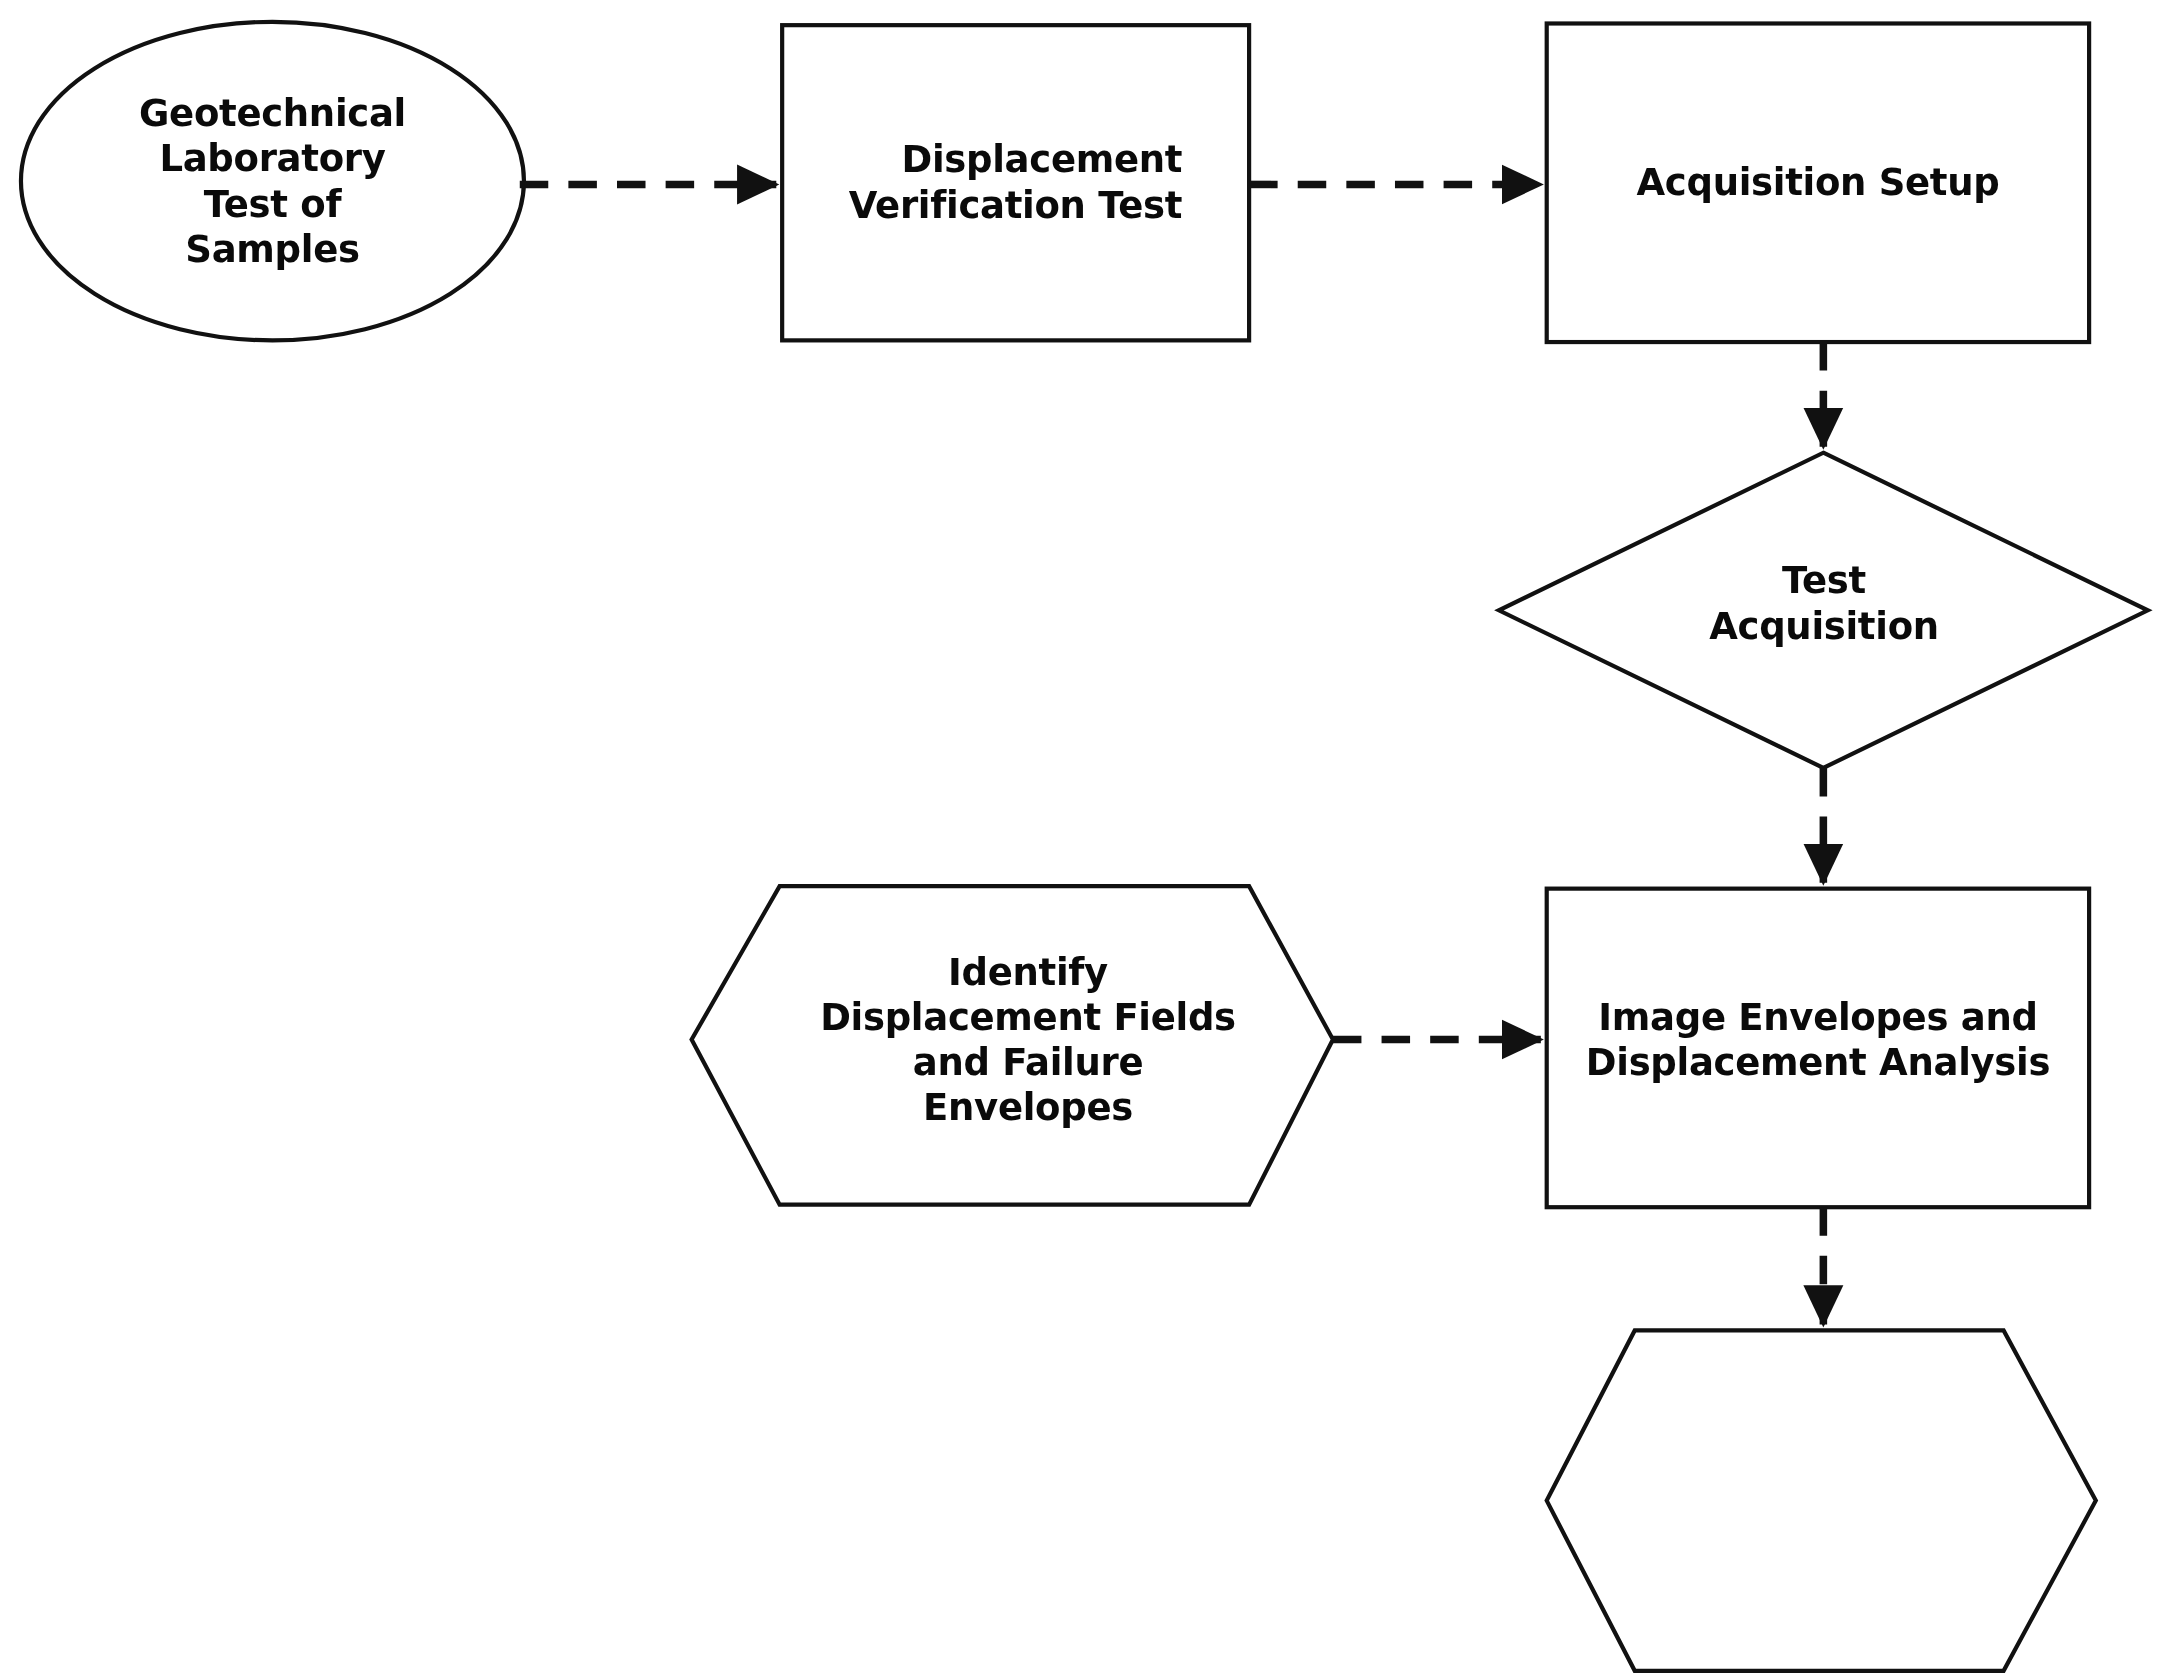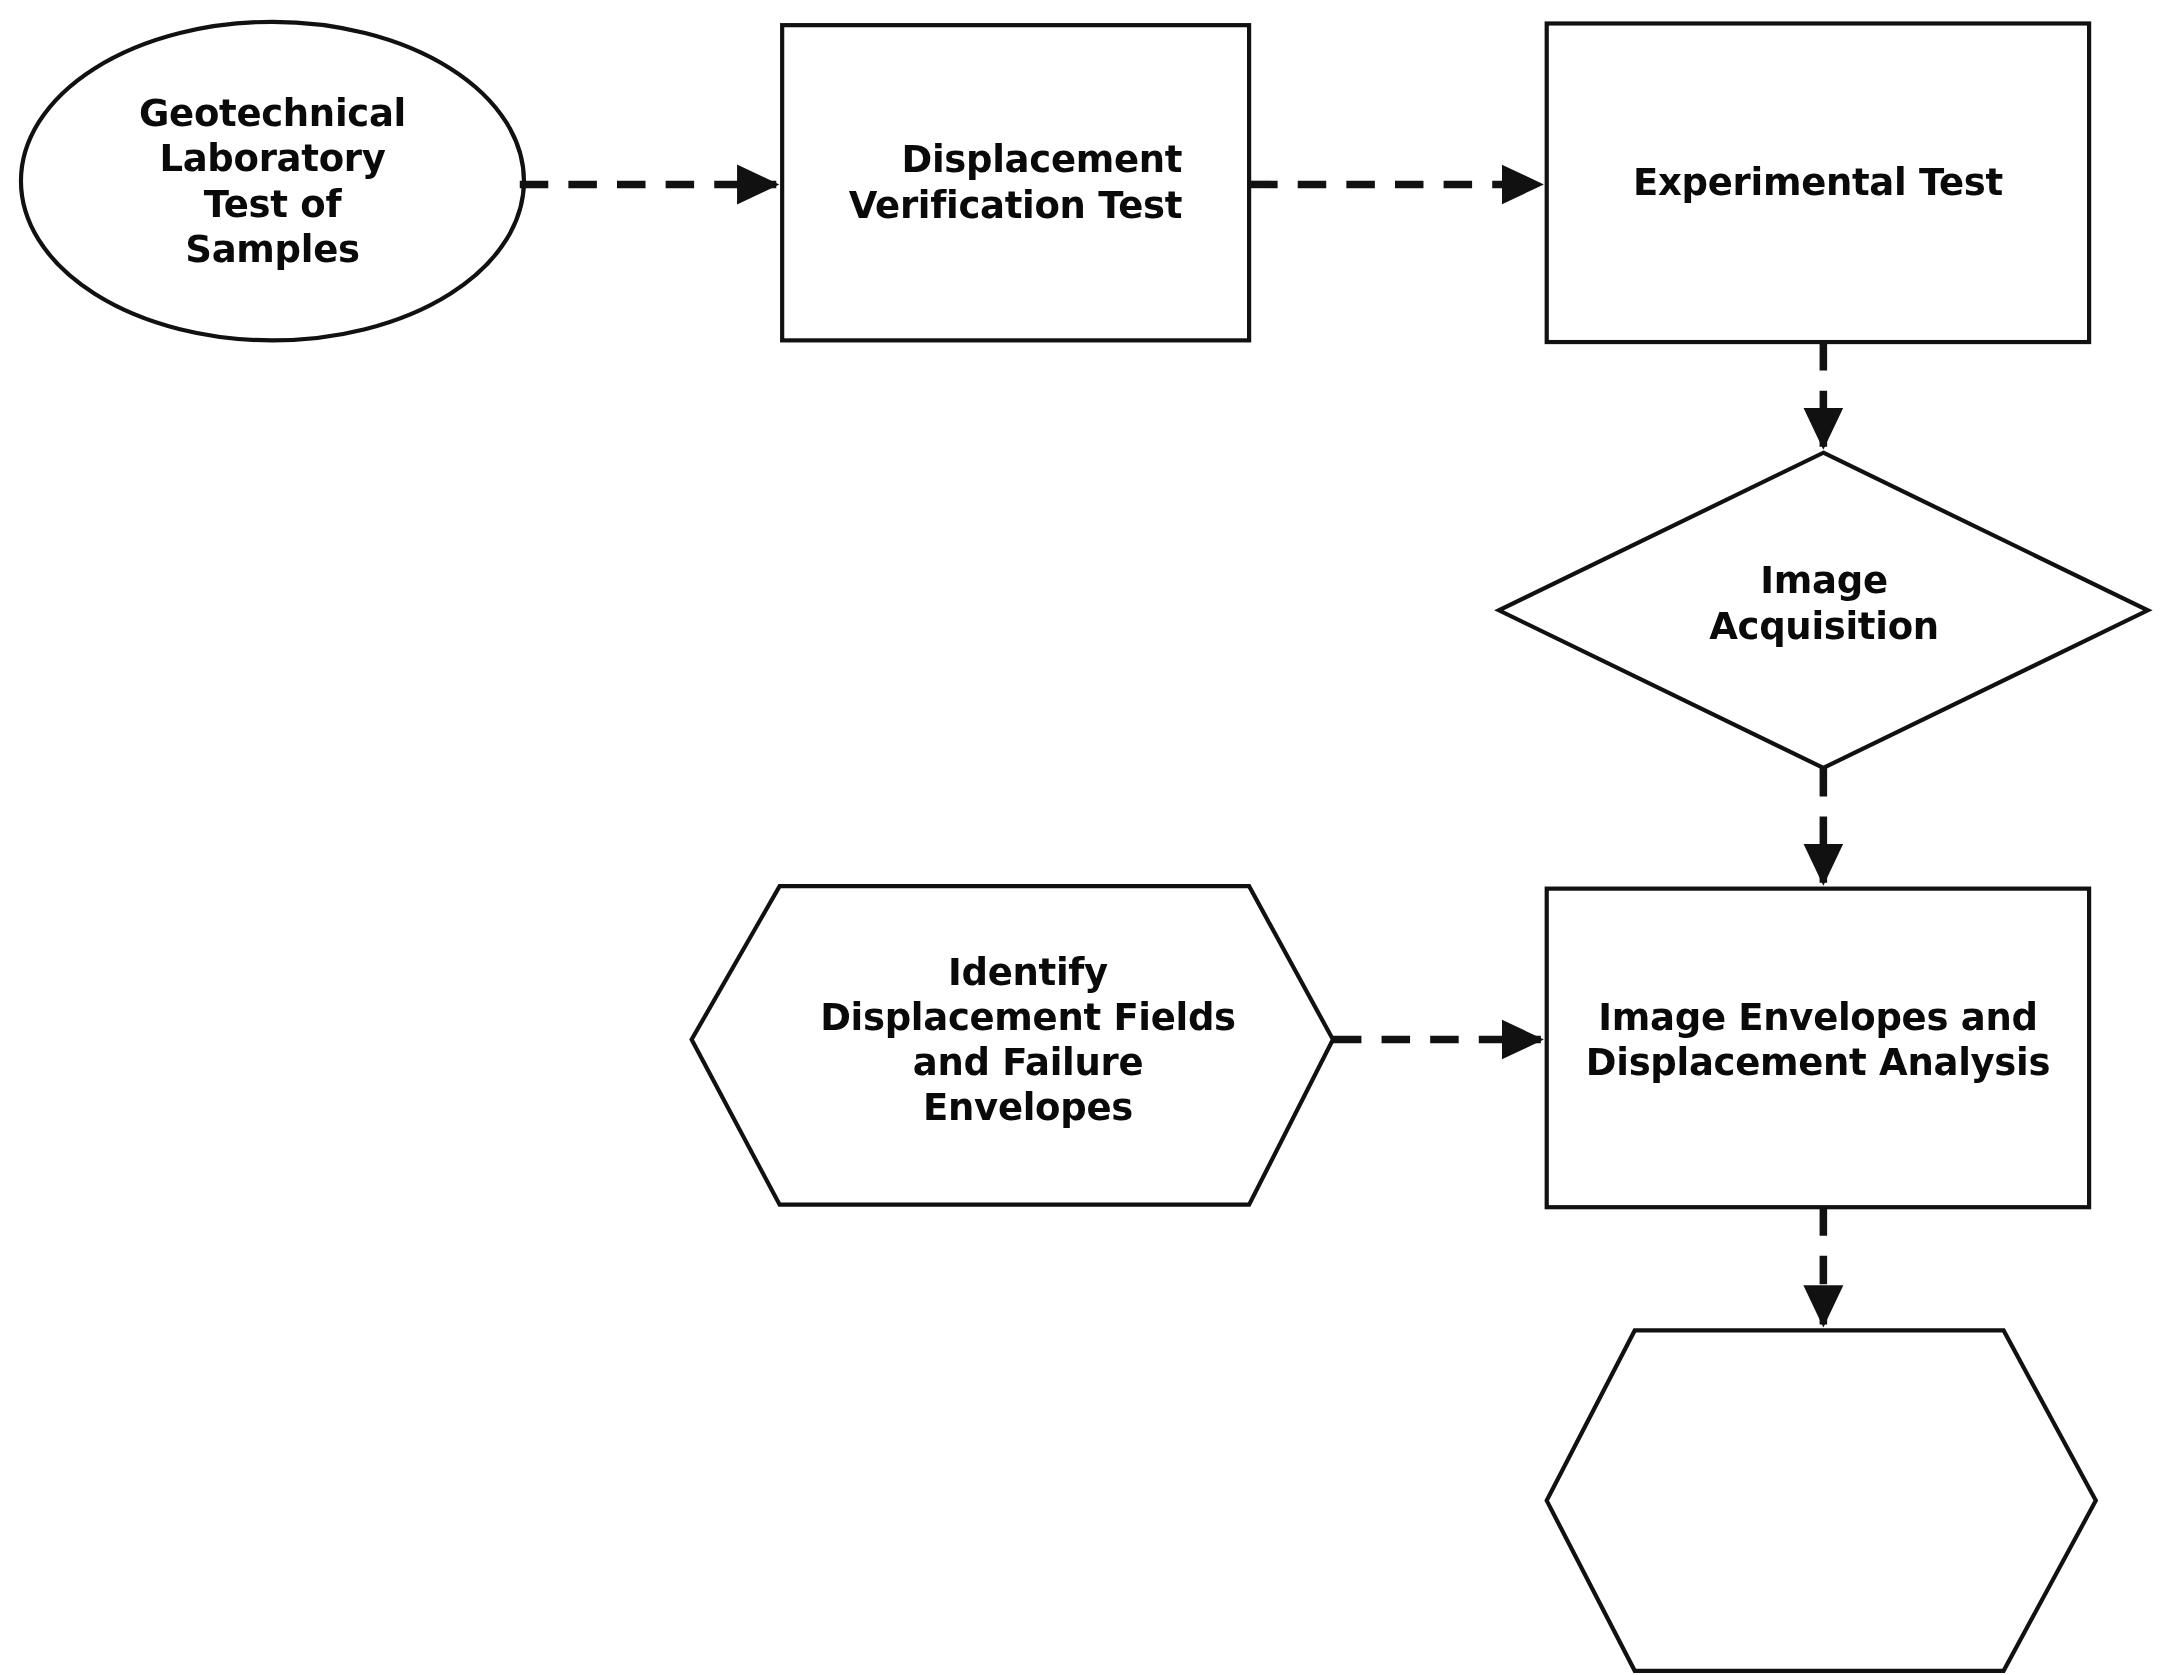--- a/index.html
+++ b/index.html
@@ -103,23 +103,23 @@
   </svg>
 
   <div class="node-label lbl-ellipse">Geotechnical
 Laboratory
 Test of
 Samples</div>
 
   <div class="node-label lbl-rect-verify">Displacement
 Verification Test</div>
 
-  <div class="node-label lbl-rect-setup">Experimental Test</div>
+  <div class="node-label lbl-rect-setup">Acquisition Setup</div>
 
-  <div class="node-label lbl-diamond">Image
+  <div class="node-label lbl-diamond">Test
 Acquisition</div>
 
   <div class="node-label lbl-hex-identify">Identify
 Displacement Fields
 and Failure
 Envelopes</div>
 
   <div class="node-label lbl-rect-image">Image Envelopes and
 Displacement Analysis</div>
 

